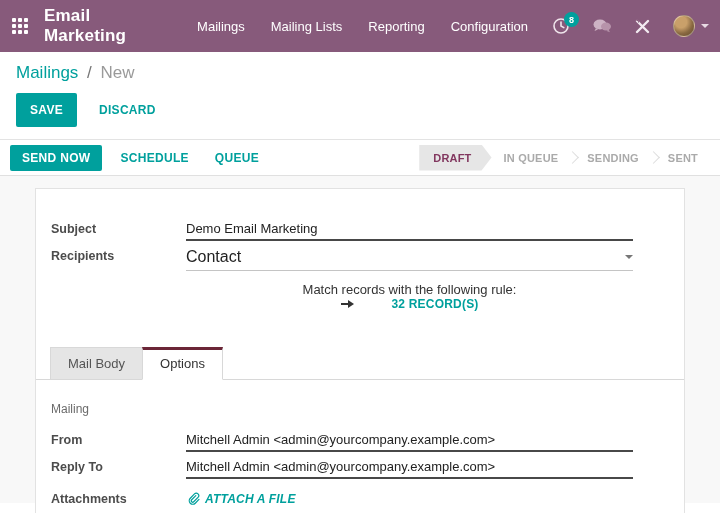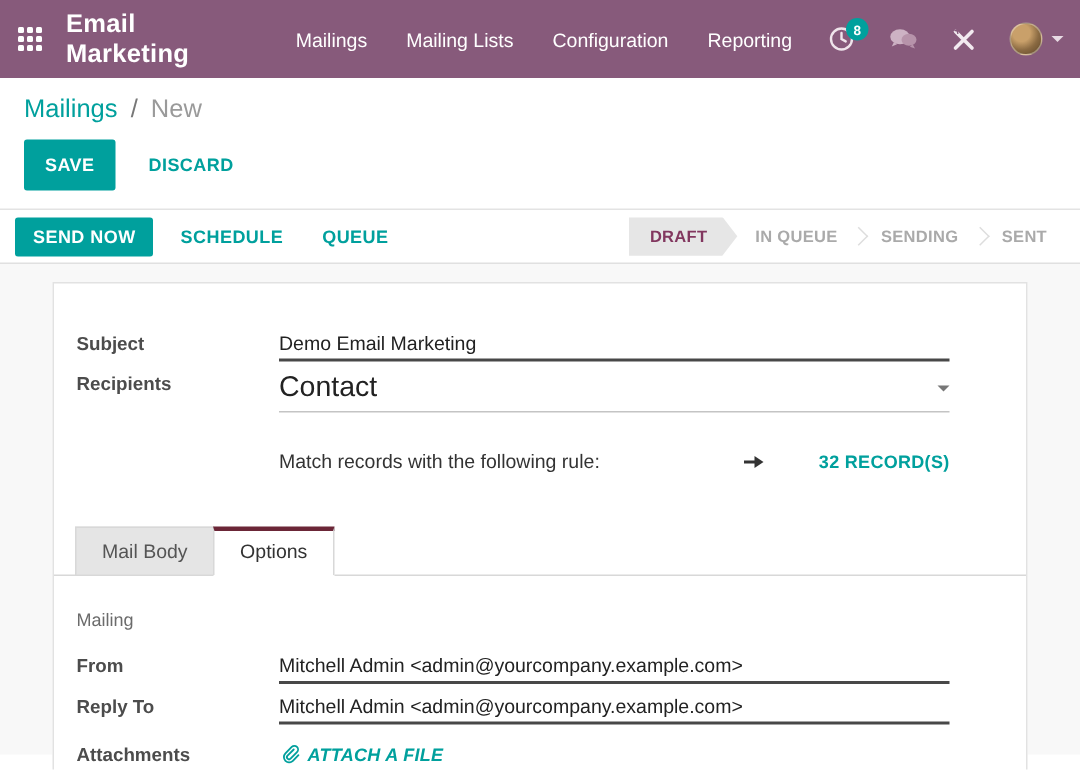--- a/index.html
+++ b/index.html
@@ -49,26 +49,26 @@
     transform:rotate(45deg); margin:0 -2px; flex:none; }
 
   
   .content { background:#f8f8f8; height:327px; padding-top:12px; }
   .sheet { width:650px; margin:0 auto; background:#fff; border:1px solid #e2e2e2;
     min-height:360px; padding:30px 0 20px; }
   .frow { display:flex; align-items:flex-start; padding:0 18px 0 15px; margin-bottom:5px; }
   .flabel { width:135px; flex:none; font-size:12.5px; font-weight:bold; color:#4c4c4c; padding-top:3px; }
   .ffield { width:447px; }
   .input-line { font-size:13px; color:#222; padding:2px 0 3px; border-bottom:2px solid #484848; }
-  .select-line { font-size:19px; color:#222; padding:2px 0 4px; border-bottom:1px solid #c4c4c4;
+  .select-line { font-size:16px; color:#222; padding:2px 0 4px; border-bottom:1px solid #c4c4c4;
     display:flex; align-items:center; justify-content:space-between; cursor:pointer; }
   .caret-g { width:0; height:0; border-left:4px solid transparent; border-right:4px solid transparent;
     border-top:4px solid #777; }
 
-  .domain-intro { display:flex; align-items:center; justify-content:space-between; width:447px; margin-top:20px; }
+  .domain-intro { display:flex; align-items:center; justify-content:space-between; width:447px; margin-top:6px;flex-direction:column; }
   .domain-intro-text { font-size:13px; color:#333; font-weight:500; }
   .records-wrap { display:flex; align-items:center;gap:28px; }
   .records-link { color:#00A09D; font-size:12px; font-weight:bold; margin-left:8px; cursor:pointer; letter-spacing:.2px; }
 
   .rule-row { display:flex; align-items:flex-end; margin-top:10px; }
   .rule-select { border-bottom:1px solid #c8c8c8; display:flex; align-items:flex-end;
     justify-content:space-between; padding-bottom:3px; cursor:pointer; }
   .rule-field { width:203px; }
   .rule-op { width:55px; margin-left:8px; }
   .rule-val { width:97px; margin-left:8px; }
@@ -108,22 +108,22 @@
         <span></span>
         <span></span>
         <span></span>
         <span></span>
     </div>
   </div>
   <div class="app-title">Email Marketing</div>
   <div class="nav-menu">
     <div class="nav-item">Mailings</div>
     <div class="nav-item">Mailing Lists</div>
+    <div class="nav-item">Reporting</div>
     <div class="nav-item">Configuration</div>
-    <div class="nav-item">Reporting</div>
   </div>
   <div class="nav-right">
     <div class="nav-icon">
       <svg width="18" height="18" viewBox="0 0 18 18">
         <circle cx="9" cy="9" r="7" fill="none" stroke="#efe4eb" stroke-width="1.6"></circle>
         <path d="M9 5v4l2.8 1.6" fill="none" stroke="#efe4eb" stroke-width="1.6" stroke-linecap="round"></path>
       </svg>
       <span class="badge">8</span>
     </div>
     <div class="nav-icon">

